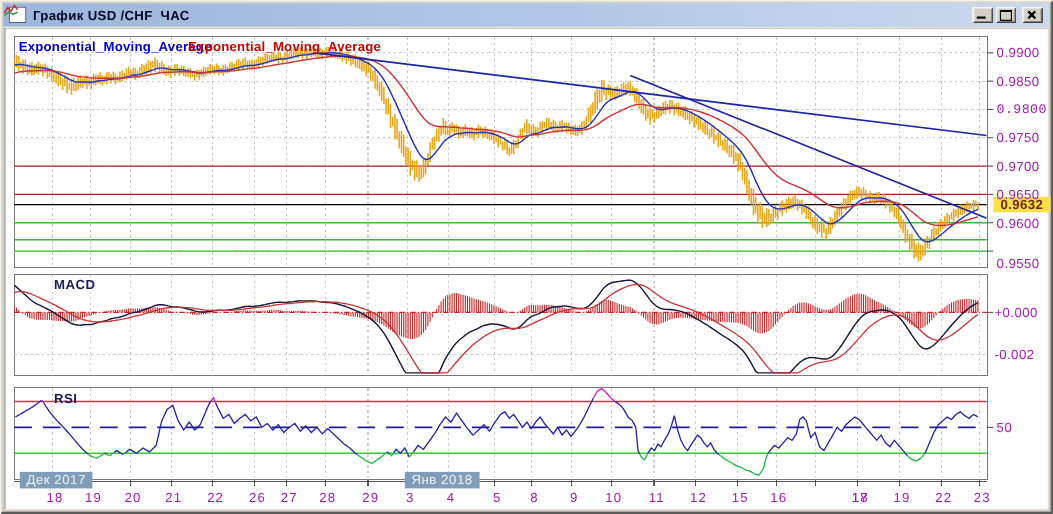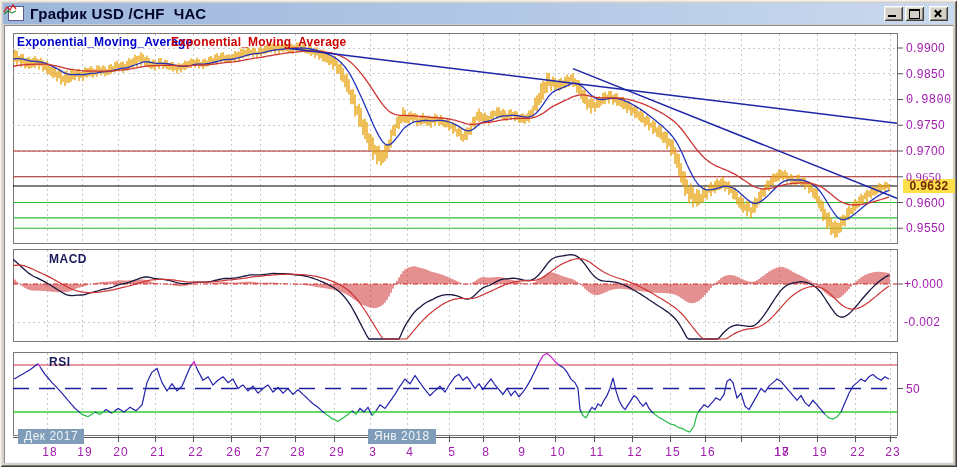--- a/index.html
+++ b/index.html
@@ -6,21 +6,21 @@
     font-family:"Liberation Sans", sans-serif;}
   .abs{position:absolute;}
   #window{position:absolute;inset:0;background:#d4d0c8;
     box-shadow:inset 1px 1px 0 #f4f1ea, inset -1px -1px 0 #404040,
                inset 2px 2px 0 #e3dfd6, inset -2px -2px 0 #807c74;}
   #titlebar{left:3px;top:3px;width:951px;height:21px;
     background:linear-gradient(90deg,#9cb6dc 0%,#b3c8e6 55%,#cbd9ee 100%);
     display:flex;align-items:center;}
   #title-icon{width:16px;height:15px;margin-left:5px;background:#fff;
     border:1px solid #5a5a8a;box-sizing:border-box;}
-  #title-text{margin-left:6px;font-size:15px;font-weight:bold;color:#000428;
+  #title-text{margin-left:6px;font-size:12px;font-weight:bold;color:#000428;
     white-space:pre;letter-spacing:.3px;}
   .winbtn{top:6px;width:19px;height:15px;background:#d4d0c8;
     box-shadow:inset 1px 1px 0 #ffffff, inset -1px -1px 0 #404040,
                inset 2px 2px 0 #e8e5de, inset -2px -2px 0 #87837b;}
   #btn-min{left:884px;} #btn-max{left:905px;} #btn-close{left:929px;}
   .glyph-min{left:4px;top:9px;width:8px;height:2px;background:#000;}
   .glyph-max{left:4px;top:3px;width:9px;height:7px;border:1px solid #000;border-top-width:2px;}
   .glyph-x1,.glyph-x2{left:8px;top:3px;width:2px;height:9px;background:#000;}
   .glyph-x1{transform:rotate(45deg);} .glyph-x2{transform:rotate(-45deg);}
   #client{left:4px;top:25px;width:949px;height:438px;background:#ffffff;
@@ -1145,23 +1145,23 @@
 
     <span id="badge-dec" class="month-badge">Дек 2017</span>
     <span id="badge-jan" class="month-badge">Янв 2018</span>
 
     <div id="gen-labels">
         <div class="lbl" style="left: 906px; top: 41px;">0.9900</div>
         <div class="lbl" style="left: 906px; top: 66.75px;">0.9850</div>
         <div class="lbl" style="left: 906px; top: 92.5px; font-family: Liberation Mono, monospace;">0.9800</div>
         <div class="lbl" style="left: 906px; top: 118.25px;">0.9750</div>
         <div class="lbl" style="left: 906px; top: 144px;">0.9700</div>
-        <div class="lbl" style="left: 906px; top: 169.75px; font-family: Liberation Serif, serif;">0.9650</div>
+        <div class="lbl" style="left: 906px; top: 169.75px;">0.9650</div>
         <div class="lbl" style="left: 906px; top: 195.5px;">0.9600</div>
-        <div class="lbl" style="left: 906px; top: 221px; text-align: right;">0.9550</div>
+        <div class="lbl" style="left: 906px; top: 233px; text-align: right;">0.9550</div>
         <div class="lbl" style="left: 904px; top: 277px;">+0.000</div>
         <div class="lbl" style="left: 904px; top: 315px;">-0.002</div>
         <div class="lbl" style="left: 906px; top: 381.5px;">50</div>
         <div class="lbl" style="left: 35px; top: 445px; width: 30px; text-align: center; letter-spacing: 1px;">18</div>
         <div class="lbl" style="left: 70px; top: 445px; width: 30px; text-align: center; letter-spacing: 1px;">19</div>
         <div class="lbl" style="left: 106px; top: 445px; width: 30px; text-align: center; letter-spacing: 1px;">20</div>
         <div class="lbl" style="left: 143px; top: 445px; width: 30px; text-align: center; letter-spacing: 1px;">21</div>
         <div class="lbl" style="left: 181px; top: 445px; width: 30px; text-align: center; letter-spacing: 1px;">22</div>
         <div class="lbl" style="left: 219px; top: 445px; width: 30px; text-align: center; letter-spacing: 1px;">26</div>
         <div class="lbl" style="left: 248px; top: 445px; width: 30px; text-align: center; letter-spacing: 1px;">27</div>

